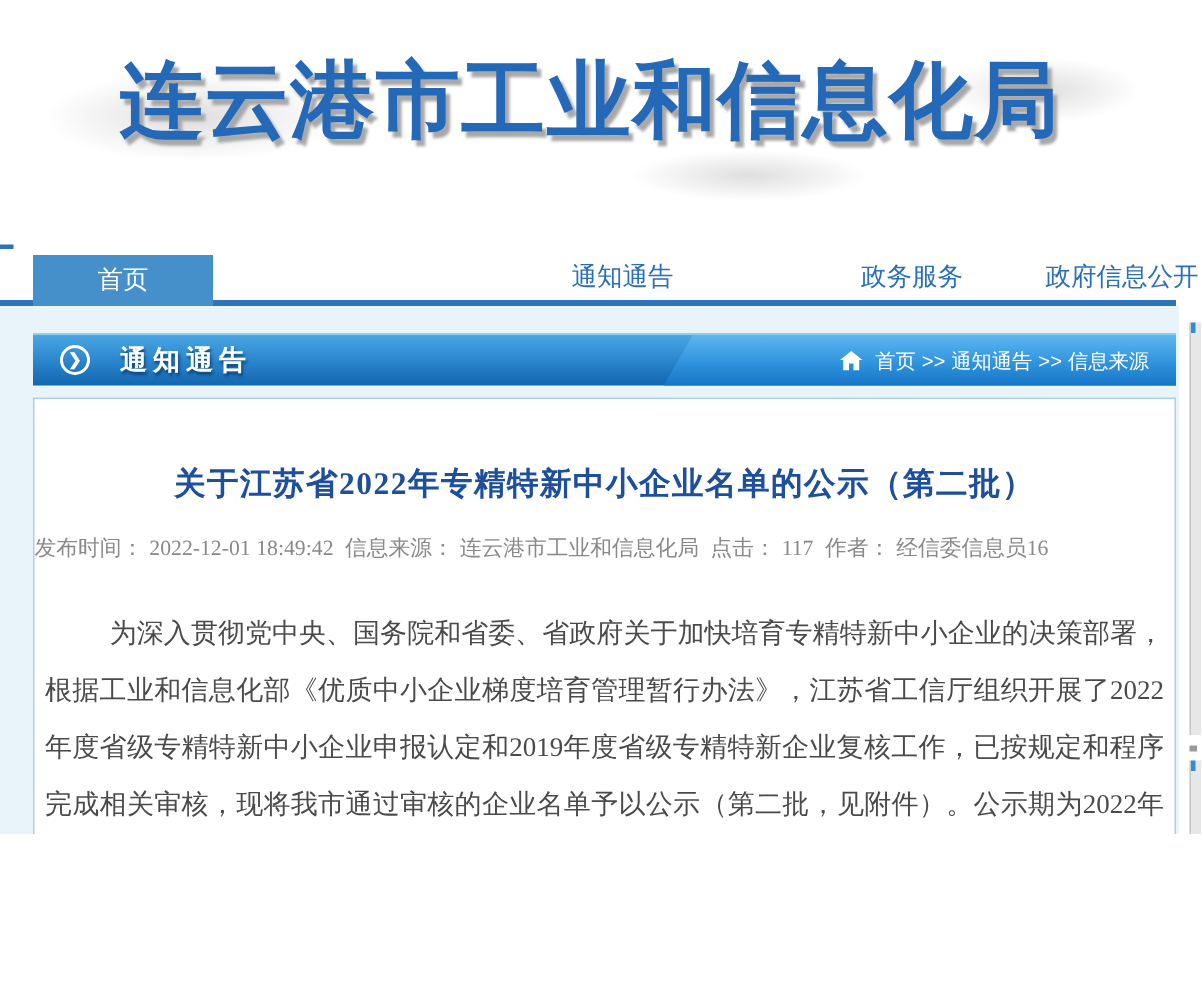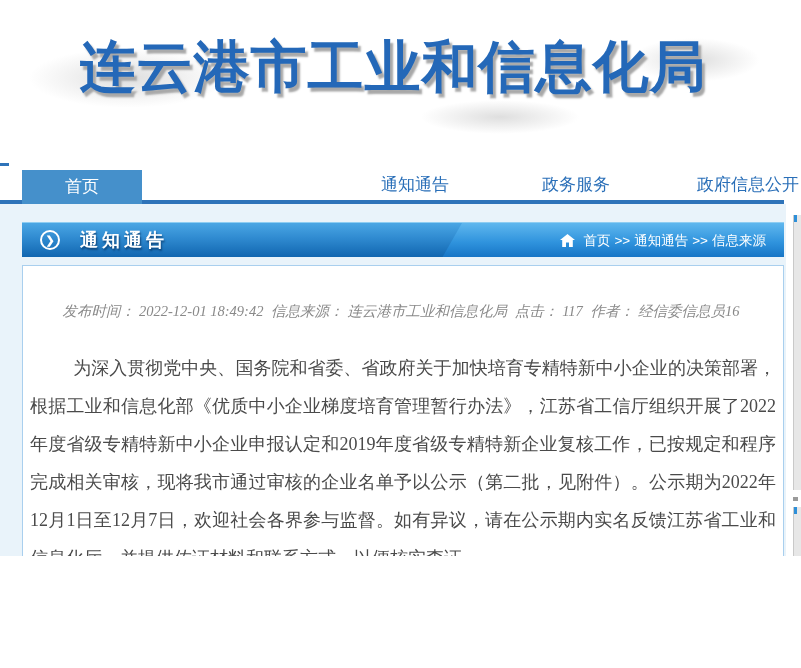--- a/index.html
+++ b/index.html
@@ -25,21 +25,21 @@
   .nav-tick { position:absolute; left:0; top:0; width:9px; height:3px; background:#2e73b9; }
   .nav-underline { position:absolute; left:0; top:37px; width:784px; height:4px; background:#2e73b9; }
   .tab {
     position:absolute; top:7px; height:30px; line-height:30px; text-align:center;
     font-size:17px; color:#2a6fb8; cursor:pointer; white-space:nowrap;
   }
   .tab.active { background:#4590cb; color:#fff; height:34px; line-height:34px; z-index:2; }
   .tab0 { left:22px;  width:120px; }
   .tab1 { left:190px; width:120px; }
   .tab2 { left:355px; width:120px; }
-  .tab3 { left:516px; width:120px; }
+  .tab3 { left:548px; width:120px; }
   .tab4 { left:683px; width:130px; }
   
   .page-bg { position:absolute; left:0; top:204px; width:786px; height:464px; background:#e9f3fa; }
   
   .section-bar {
     position:absolute; left:22px; top:222px; width:762px; height:35px; overflow:hidden;
     background:linear-gradient(180deg,#4aa6e4 0%, #2f8ad0 45%, #1166b0 100%);
     border-top:1px solid #8ecdf2;
   }
   .right-sheen {
@@ -67,22 +67,22 @@
   .content-box {
     position:absolute; left:22px; top:265px; width:762px; height:420px;
     background:#fff; border:1px solid #a9cfee;
   }
   .article-title {
     margin-top:42px; text-align:center;
     font-family:"Liberation Serif","DejaVu Serif",serif; font-weight:bold;
     font-size:21px; color:#1d4f9c; letter-spacing:1px;
   }
   .article-meta {
-    margin-top:36px; text-align:center; font-size:14.5px; color:#898989;
-    white-space:nowrap; font-family:"Liberation Serif","DejaVu Serif",serif;font-style:italic;
+    margin-top:20px; font-size:14.5px; color:#898989;
+    white-space:nowrap; font-family:"Liberation Serif","DejaVu Serif",serif;
   }
   .article-meta span { margin-right:4px; }
   .article-body {
     margin:28px 7px 0 7px; font-size:18px; line-height:38px; color:#4a4a4a;
     text-align:justify; text-indent:2.4em;
     font-family:"Liberation Serif","DejaVu Serif",serif;
   }
   
   .strip {
     position:absolute; left:793px; width:8px; background:#e7e7e7;
@@ -128,20 +128,21 @@
       </span>
       <span class="bc">首页</span>
       <span class="bc">&gt;&gt;</span>
       <span class="bc">通知通告</span>
       <span class="bc">&gt;&gt;</span>
       <span class="bc">信息来源</span>
     </div>
   </div>
 
   <div class="content-box">
+    <div class="article-title">关于江苏省2022年专精特新中小企业名单的公示（第二批）</div>
     <div class="article-meta">
       <span>发布时间：</span><span>2022-12-01 18:49:42</span>
       <span>信息来源：</span><span>连云港市工业和信息化局</span>
       <span>点击：</span><span>117</span>
       <span>作者：</span><span>经信委信息员16</span>
     </div>
     <div class="article-body">为深入贯彻党中央、国务院和省委、省政府关于加快培育专精特新中小企业的决策部署，根据工业和信息化部《优质中小企业梯度培育管理暂行办法》，江苏省工信厅组织开展了2022年度省级专精特新中小企业申报认定和2019年度省级专精特新企业复核工作，已按规定和程序完成相关审核，现将我市通过审核的企业名单予以公示（第二批，见附件）。公示期为2022年12月1日至12月7日，欢迎社会各界参与监督。如有异议，请在公示期内实名反馈江苏省工业和信息化厅，并提供佐证材料和联系方式，以便核实查证。</div>
   </div>
 
   <div class="strip strip-1">

